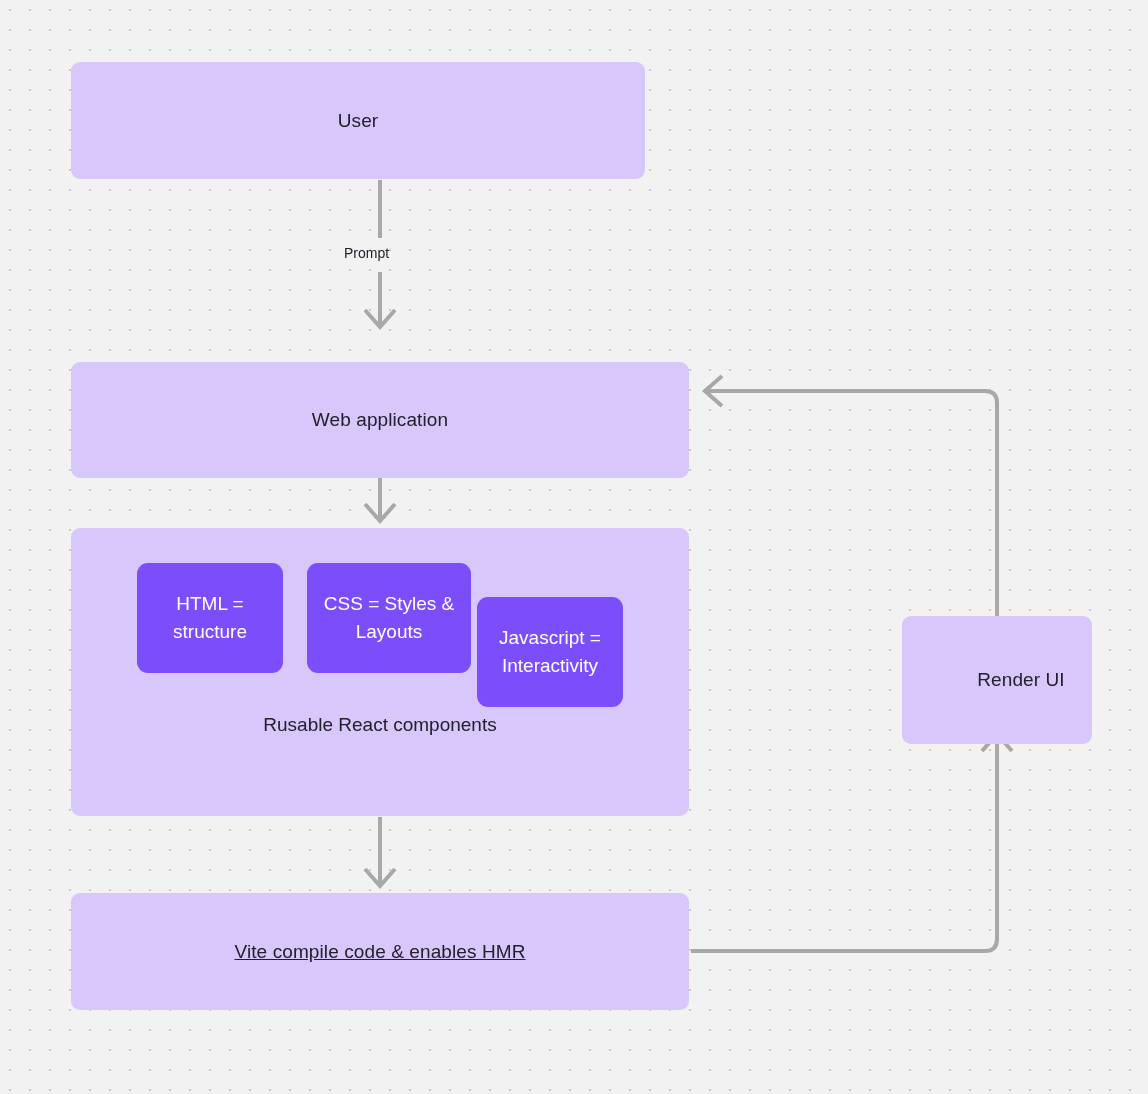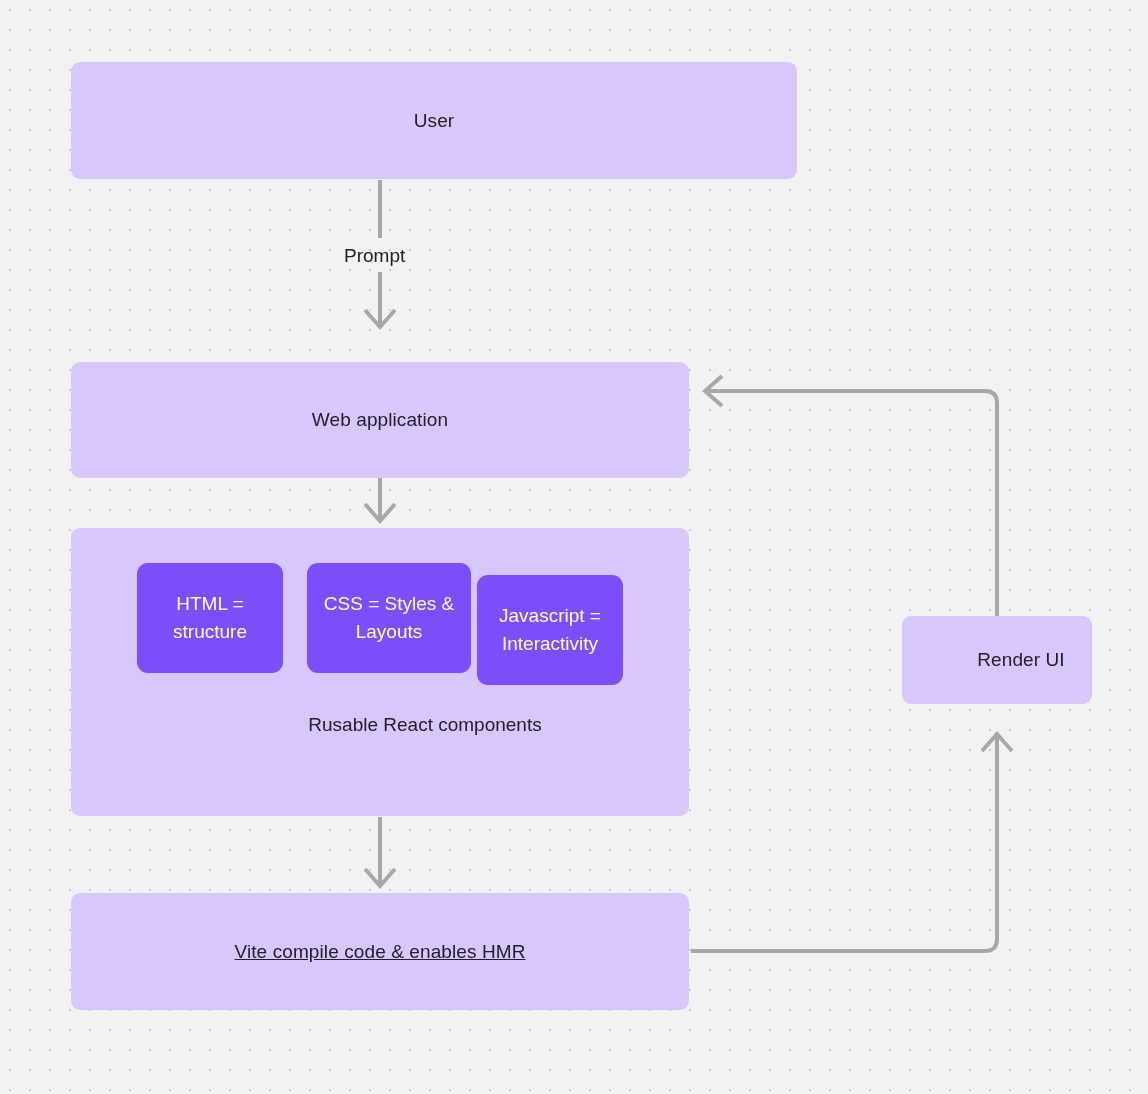--- a/index.html
+++ b/index.html
@@ -42,44 +42,43 @@
     border-radius: 11px;
     display: flex;
     align-items: center;
     justify-content: center;
     color: #ffffff;
     font-size: 19px;
     text-align: center;
     line-height: 1.5;
     padding: 16px 6px;
   }
-  #node-user        { left: 71px;  top: 62px;  width: 726px; height: 117px; }
+  #node-user        { left: 71px;  top: 62px;  width: 574px; height: 117px; }
   #node-webapp      { left: 71px;  top: 334px; width: 618px; height: 116px; margin-top: 28px; }
   #node-components  { left: 71px;  top: 528px; width: 618px; height: 288px;
                       align-items: flex-start; justify-content: flex-start; }
   #node-vite        { left: 71px;  top: 893px; width: 618px; height: 117px; text-decoration: underline; }
-  #node-render      { left: 902px; top: 616px; width: 190px; height: 88px; padding-left: 48px; }
+  #node-render      { left: 902px; top: 616px; width: 190px; height: 128px; padding-left: 48px; }
 
   #chip-html { left: 137px; top: 563px; width: 146px; height: 110px; }
   #chip-css  { left: 307px; top: 563px; width: 164px; height: 110px; }
-  #chip-js   { left: 477px; top: 575px; width: 146px; height: 110px; }
+  #chip-js   { left: 477px; top: 597px; width: 146px; height: 110px; }
 
   .group-caption {
     position: absolute;
     left: 71px;
     top: 714px;
     width: 618px;
     text-align: center;
     font-size: 19px;
     color: #21212b;
-    padding-left: 45px;
   }
   .edge-label {
     position: absolute;
-    font-size: 19px;
+    font-size: 14px;
     color: #21212b;
     background: transparent;
     white-space: nowrap;
   }
   #label-prompt { left: 344px; top: 245px; }
   svg.edges {
     position: absolute;
     left: 0; top: 0;
     width: 1148px;
     height: 1094px;

